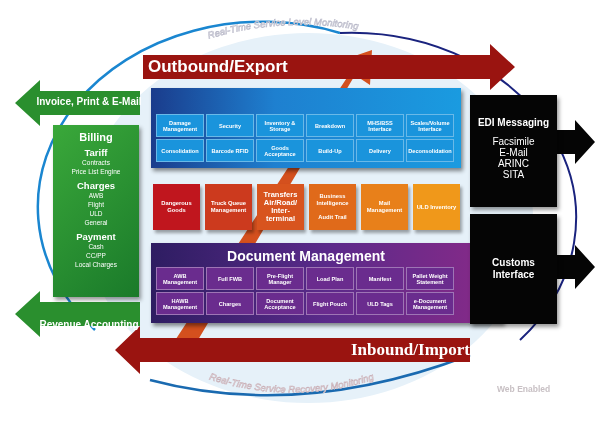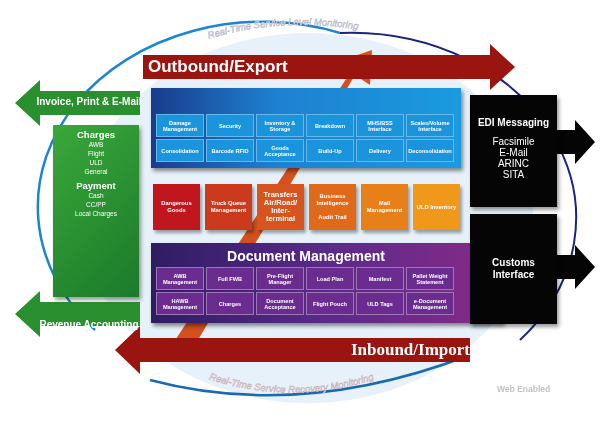--- a/index.html
+++ b/index.html
@@ -53,20 +53,26 @@
   <polygon points="555,255 575,255 575,245 595,267 575,289 575,279 555,279" fill="#050505"></polygon>
 </svg>
 
 <div class="abs lbl" style="left:148px;top:57px;font-size:17px;">Outbound/Export</div>
 <div class="abs lbl" style="left:330px;top:340px;font-size:17px;width:140px;text-align:right;font-family:Liberation Serif, serif;">Inbound/Import</div>
 
 <div class="abs lbl" style="left:34px;top:96px;font-size:10px;width:110px;">Invoice, Print &amp; E-Mail</div>
 <div class="abs lbl" style="left:34px;top:319px;font-size:10px;width:110px;">Revenue Accounting</div>
 
 <div class="abs billing">
+  <div class="h" style="font-size:11px;margin-top:6px;">Billing</div>
+  <div>
+    <div class="h">Tariff</div>
+    <div class="s">Contracts</div>
+    <div class="s">Price List Engine</div>
+  </div>
   <div>
     <div class="h">Charges</div>
     <div class="s">AWB</div>
     <div class="s">Flight</div>
     <div class="s">ULD</div>
     <div class="s">General</div>
   </div>
   <div>
     <div class="h">Payment</div>
     <div class="s">Cash</div>

